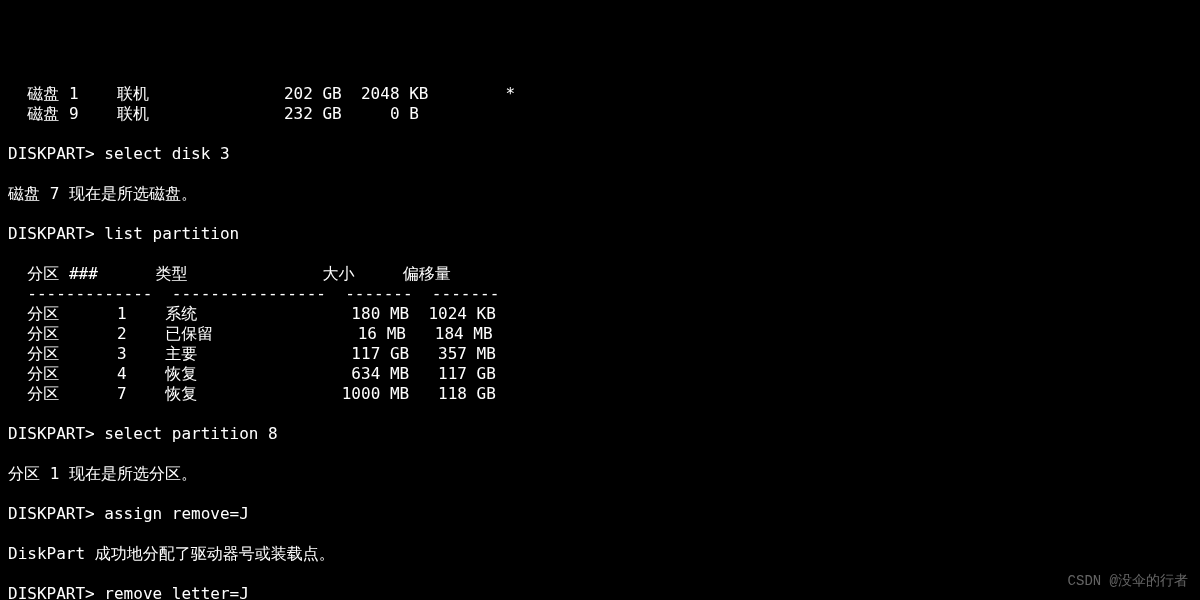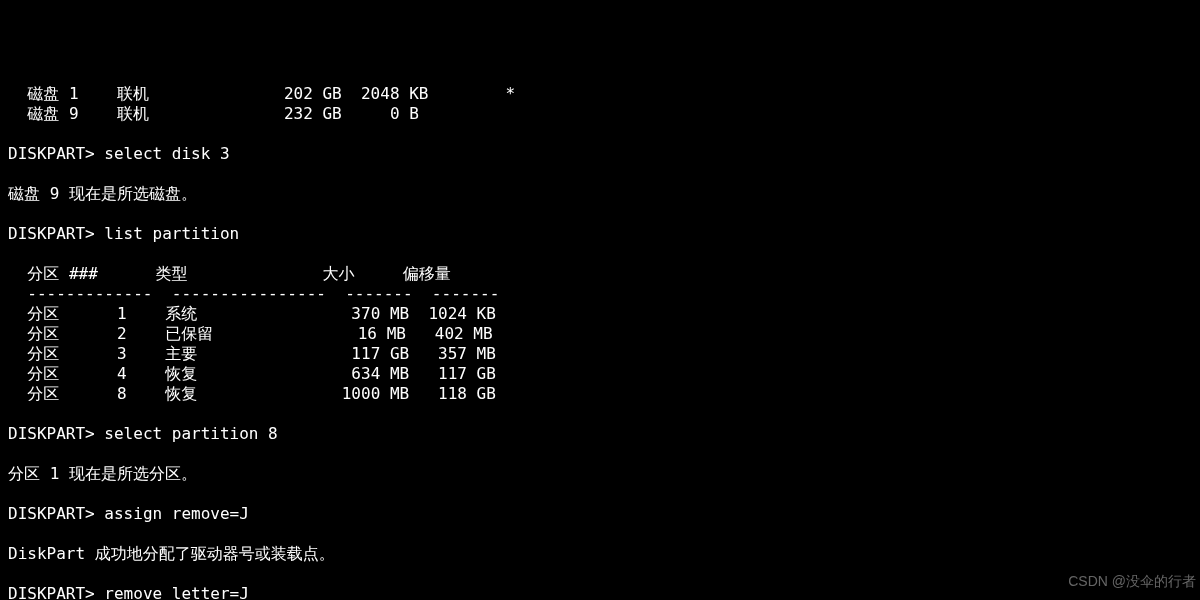--- a/index.html
+++ b/index.html
@@ -18,48 +18,48 @@
       width: 1200px;
       height: 600px;
       overflow: hidden;
       position: relative;
     }
     .terminal {
       white-space: pre;
     }
     .watermark {
       position: absolute;
-      right: 4px;
+      right: 12px;
       bottom: 10px;
       color: rgba(200, 200, 200, 0.5);
-      font-family: Liberation Sans, sans-serif;
+      font-family: Liberation Mono, monospace;
       font-size: 14px;
     }
   </style>
 </head>
 <body>
 
 
 
 <div class="terminal">  <span>磁盘 1</span>    <span>联机</span>              <span>202 GB</span>  <span>2048 KB</span>        <span>*</span>
   <span>磁盘 9</span>    <span>联机</span>              <span>232 GB</span>  <span>   0 B</span>        <span></span>
 
 <span>DISKPART&gt;</span> <span>select disk 3</span>
 
-<span>磁盘 9 现在是所选磁盘。</span>
+<span>磁盘 7 现在是所选磁盘。</span>
 
 <span>DISKPART&gt;</span> <span>list partition</span>
 
   <span>分区 ###</span>      <span>类型</span>              <span>大小</span>     <span>偏移量</span>
   <span>-------------</span>  <span>----------------</span>  <span>-------</span>  <span>-------</span>
-  <span>分区      1</span>    <span>系统</span>               <span> 370 MB</span>  <span>1024 KB</span>
-  <span>分区      2</span>    <span>已保留</span>             <span>  16 MB</span>  <span> 402 MB</span>
+  <span>分区      1</span>    <span>系统</span>               <span> 180 MB</span>  <span>1024 KB</span>
+  <span>分区      2</span>    <span>已保留</span>             <span>  16 MB</span>  <span> 184 MB</span>
   <span>分区      3</span>    <span>主要</span>               <span> 117 GB</span>  <span> 357 MB</span>
   <span>分区      4</span>    <span>恢复</span>               <span> 634 MB</span>  <span> 117 GB</span>
-  <span>分区      8</span>    <span>恢复</span>               <span>1000 MB</span>  <span> 118 GB</span>
+  <span>分区      7</span>    <span>恢复</span>               <span>1000 MB</span>  <span> 118 GB</span>
 
 <span>DISKPART&gt;</span> <span>select partition 8</span>
 
 <span>分区 1 现在是所选分区。</span>
 
 <span>DISKPART&gt;</span> <span>assign remove=J</span>
 
 <span>DiskPart 成功地分配了驱动器号或装载点。</span>
 
 <span>DISKPART&gt;</span> <span>remove letter=J</span>

